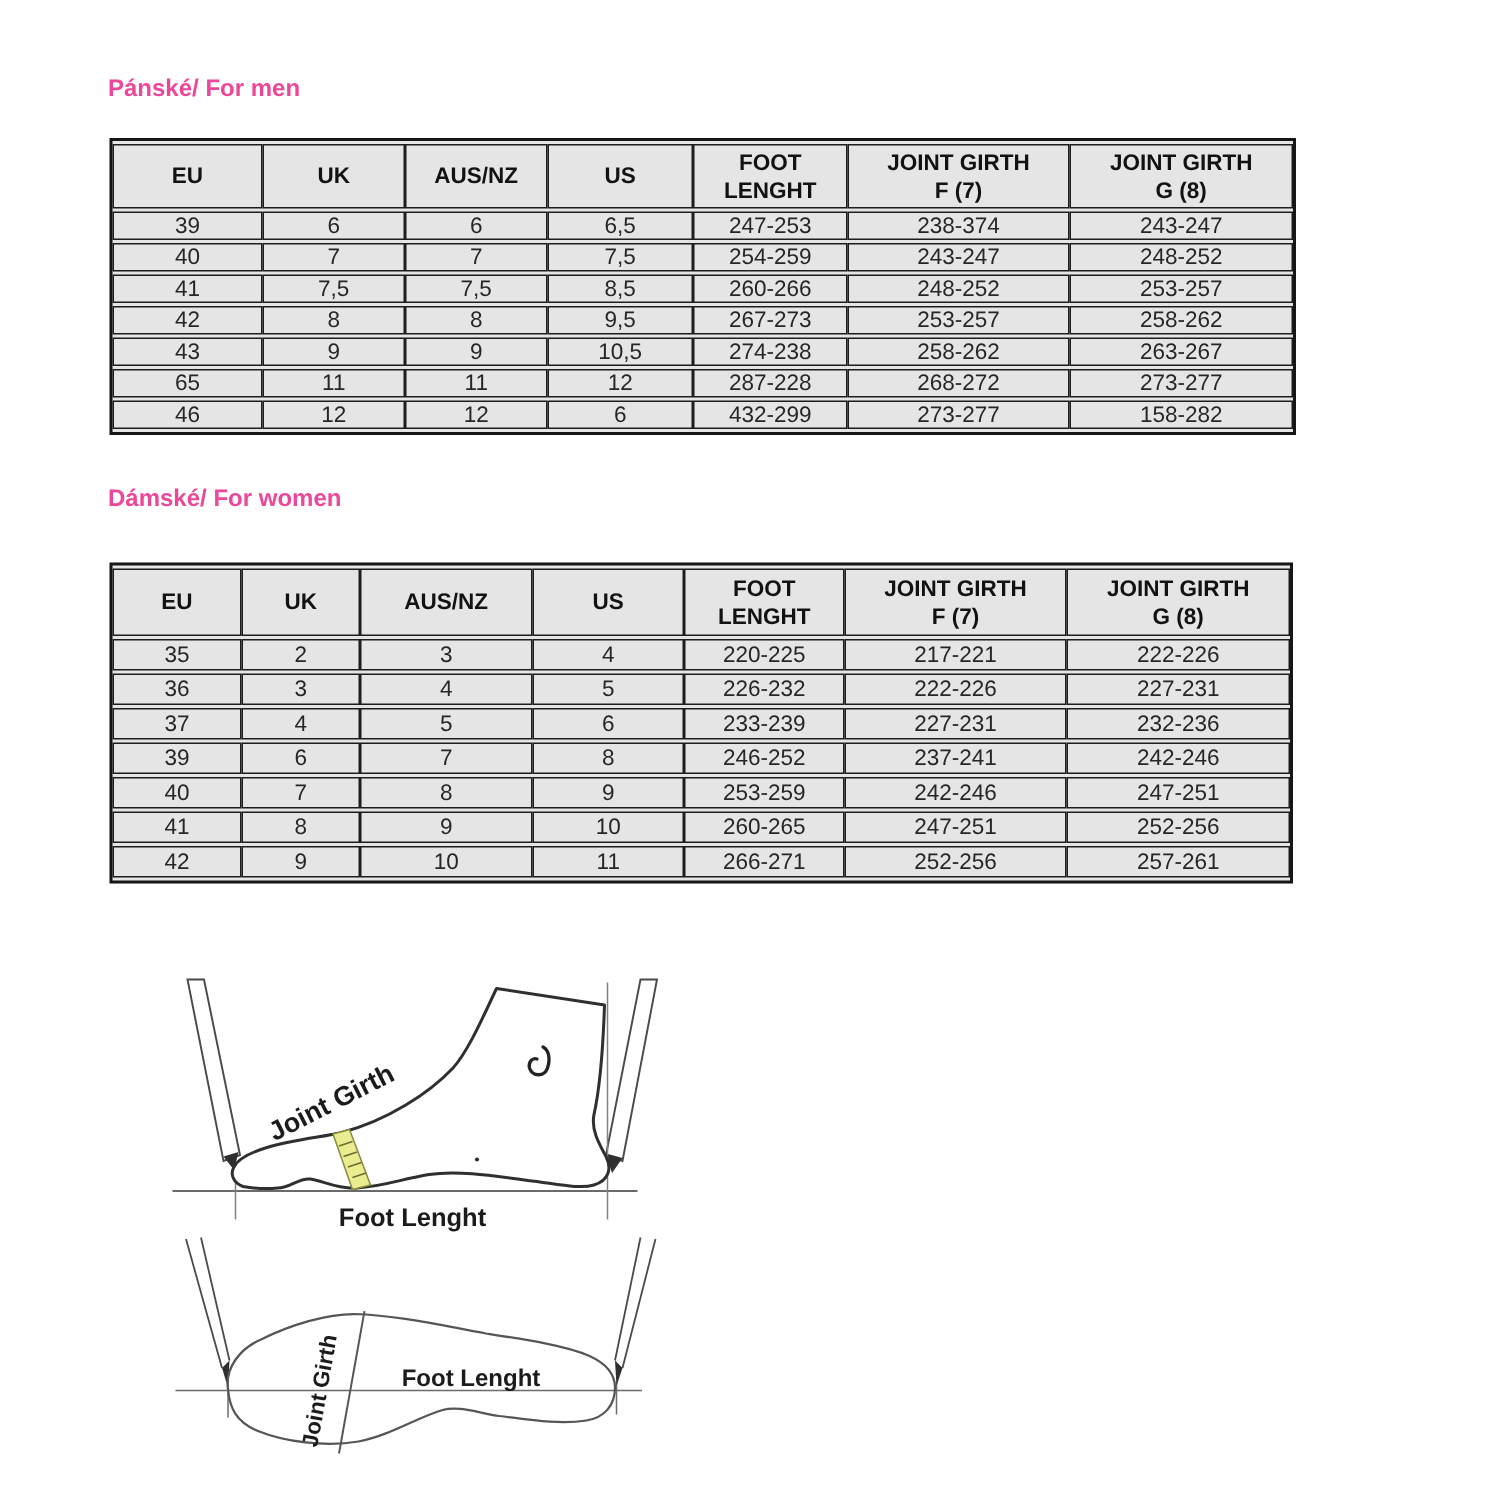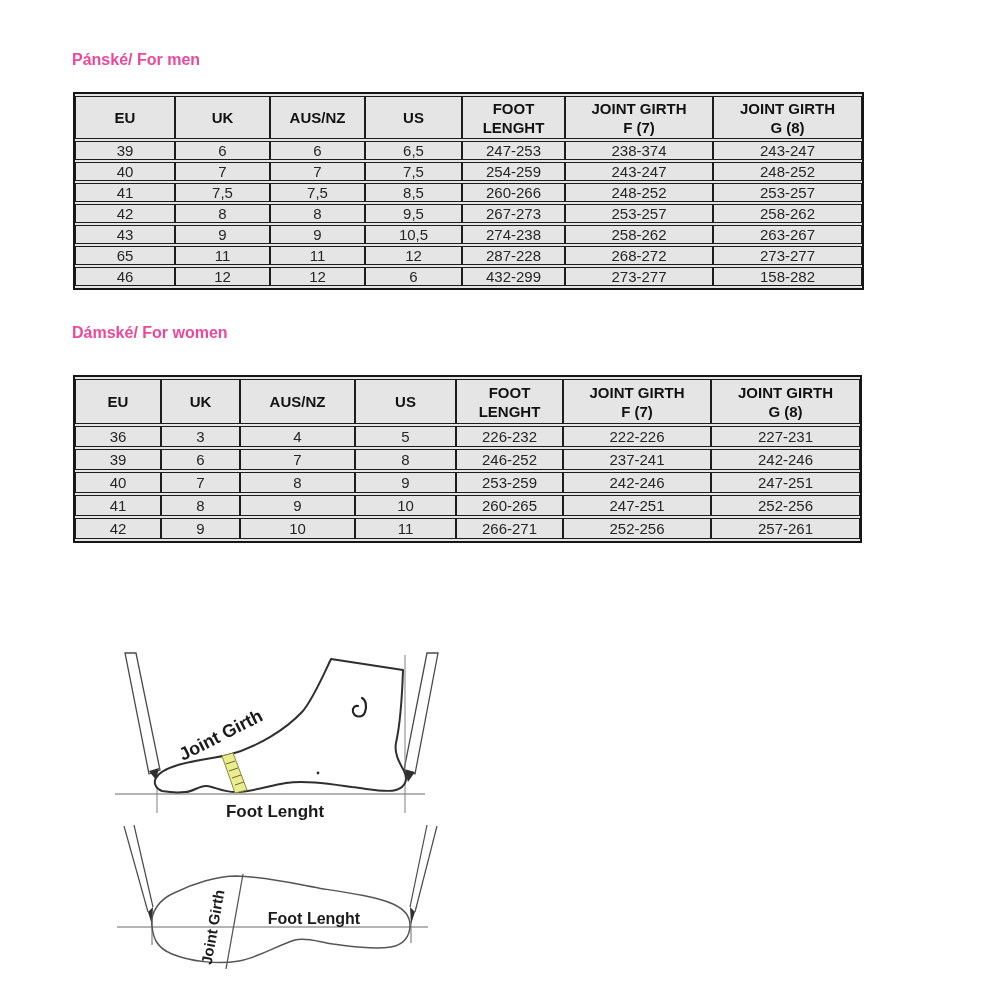--- a/index.html
+++ b/index.html
@@ -225,27 +225,45 @@
           <div class="hl">F (7)</div>
         </th>
       <th>
           <div class="hl">JOINT GIRTH</div>
           <div class="hl">G (8)</div>
         </th>
     </tr>
   </thead>
   <tbody>
       <tr>
+        <td>35</td>
+        <td>2</td>
+        <td>3</td>
+        <td>4</td>
+        <td>220-225</td>
+        <td>217-221</td>
+        <td>222-226</td>
+      </tr>
+      <tr>
         <td>36</td>
         <td>3</td>
         <td>4</td>
         <td>5</td>
         <td>226-232</td>
         <td>222-226</td>
         <td>227-231</td>
+      </tr>
+      <tr>
+        <td>37</td>
+        <td>4</td>
+        <td>5</td>
+        <td>6</td>
+        <td>233-239</td>
+        <td>227-231</td>
+        <td>232-236</td>
       </tr>
       <tr>
         <td>39</td>
         <td>6</td>
         <td>7</td>
         <td>8</td>
         <td>246-252</td>
         <td>237-241</td>
         <td>242-246</td>
       </tr>

